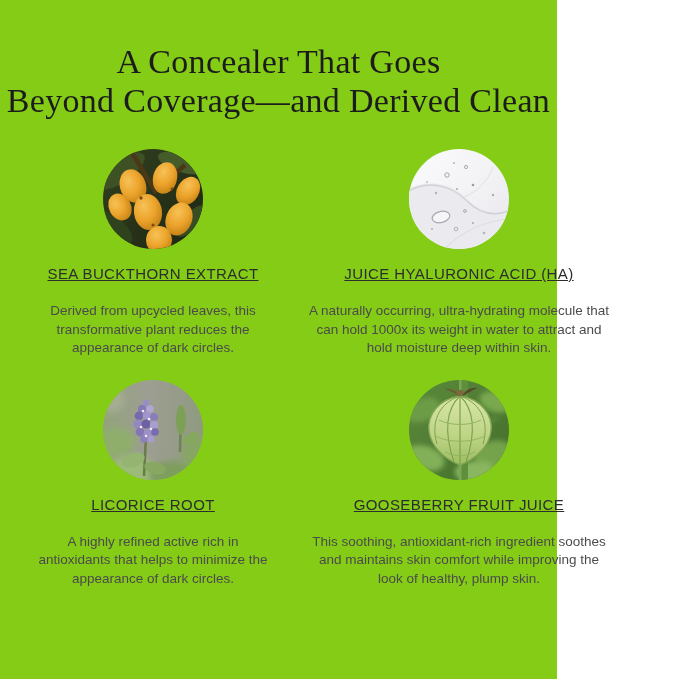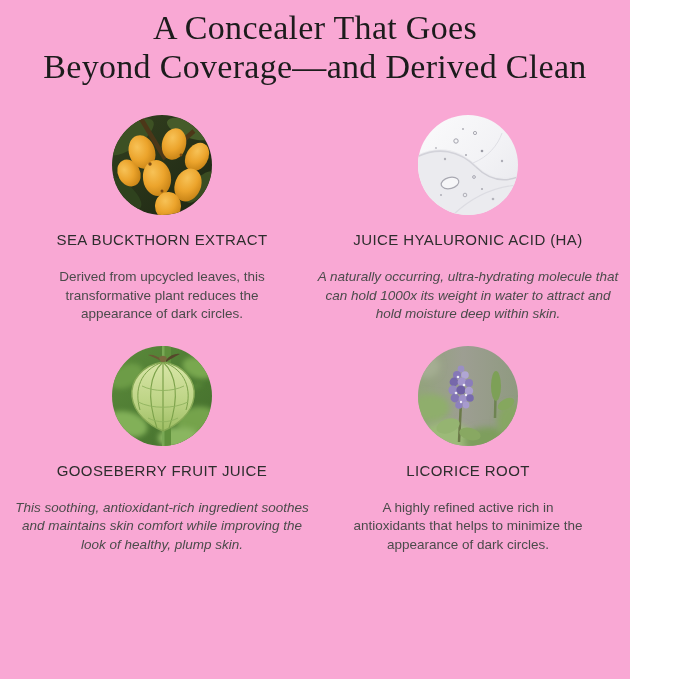--- a/index.html
+++ b/index.html
@@ -8,25 +8,25 @@
     background: #ffffff;
   }
   body {
     width: 679px;
     height: 679px;
     overflow: hidden;
     font-family: "Liberation Sans", sans-serif;
     -webkit-font-smoothing: antialiased;
   }
   .page {
-    width: 630px;
+    width: 557px;
     height: 679px;
-    padding-top: 8px;
+    padding-top: 42px;
     box-sizing: border-box;
-    background: #f9a8d4;
+    background: #84cc16;
   }
   .title {
     font-family: "Liberation Serif", serif;
     font-weight: 400;
     font-size: 34px;
     line-height: 1.16;
     letter-spacing: 0.3px;
     color: #1c1c1c;
     text-align: center;
     margin: 0;
@@ -56,29 +56,30 @@
     overflow: hidden;
     display: block;
   }
   .circle svg { display: block; width: 100px; height: 100px; }
   .ing-name {
     margin: 16px 0 0;
     font-size: 15px;
     font-weight: 400;
     letter-spacing: 0.4px;
     color: #2d2d2d;
+    text-decoration: underline;
   }
   .ing-desc {
     margin: 20px auto 0;
     font-size: 13.5px;
     line-height: 1.38;
     color: #4b4b4b;
   }
   .desc-narrow { max-width: 244px; }
-  .desc-wide   { max-width: 304px; font-style: italic; }
+  .desc-wide   { max-width: 304px; }
 </style>
 </head>
 <body>
 
 <div class="page">
 
   <h1 class="title">
     <span>A Concealer That Goes</span><br>
     <span>Beyond Coverage—and Derived Clean</span>
   </h1>
@@ -150,65 +151,20 @@
           <circle cx="47" cy="80" r="1.8" fill="none" stroke="#a8a8b1" stroke-width="0.9"></circle>
           <circle cx="64" cy="74" r="1" fill="#a8a8b1"></circle>
           <circle cx="75" cy="84" r="1.3" fill="#b3b3bb"></circle>
           <circle cx="23" cy="80" r="1.1" fill="#b3b3bb"></circle>
           <circle cx="84" cy="46" r="1.2" fill="#adadb6"></circle>
           <circle cx="18" cy="33" r="0.9" fill="#b6b6be"></circle>
         </svg>
       </span>
       <h3 class="ing-name">JUICE HYALURONIC ACID (HA)</h3>
       <p class="ing-desc desc-wide">A naturally occurring, ultra-hydrating molecule that can hold 1000x its weight in water to attract and hold moisture deep within skin.</p>
-    </div>
-
-    <div class="cell">
-      <span class="circle">
-        <svg viewBox="0 0 100 100" xmlns="http://www.w3.org/2000/svg">
-          <defs>
-            <linearGradient id="gbBg" x1="0" y1="0" x2="1" y2="1">
-              <stop offset="0%" stop-color="#5b8a3b"></stop>
-              <stop offset="100%" stop-color="#436e2c"></stop>
-            </linearGradient>
-            <linearGradient id="gbHusk" x1="0" y1="0" x2="0" y2="1">
-              <stop offset="0%" stop-color="#d9e6a8"></stop>
-              <stop offset="60%" stop-color="#bcd384"></stop>
-              <stop offset="100%" stop-color="#9dbd63"></stop>
-            </linearGradient>
-            <filter id="soft2" x="-30%" y="-30%" width="160%" height="160%">
-              <feGaussianBlur stdDeviation="2.5"></feGaussianBlur>
-            </filter>
-          </defs>
-          <rect width="100" height="100" fill="url(#gbBg)"></rect>
-          <ellipse cx="14" cy="30" rx="18" ry="11" fill="#6d9c46" filter="url(#soft2)" transform="rotate(-25 14 30)"></ellipse>
-          <ellipse cx="86" cy="22" rx="16" ry="10" fill="#79a850" filter="url(#soft2)" transform="rotate(20 86 22)"></ellipse>
-          <ellipse cx="16" cy="78" rx="20" ry="12" fill="#82b058" filter="url(#soft2)" transform="rotate(18 16 78)"></ellipse>
-          <ellipse cx="84" cy="74" rx="20" ry="13" fill="#74a34c" filter="url(#soft2)" transform="rotate(-15 84 74)"></ellipse>
-          <ellipse cx="68" cy="92" rx="22" ry="11" fill="#8ab660" filter="url(#soft2)"></ellipse>
-          <path d="M90 38 C 78 40, 70 48, 68 58" stroke="#5a8a39" stroke-width="4" fill="none" filter="url(#soft2)"></path>
-          <rect x="50" y="0" width="9" height="100" fill="#5f8f3c"></rect>
-          <rect x="50" y="0" width="2.5" height="100" fill="#79a855"></rect>
-          <path d="M50 14 C 46 10, 40 8, 36 9 C 42 11, 47 14, 50 16 Z" fill="#6b5a34"></path>
-          <path d="M54 14 C 58 9, 64 7, 68 8 C 62 11, 57 14, 54 16 Z" fill="#55472a"></path>
-          <path d="M51 16 C 30 19, 18 35, 20 51 C 22 67, 36 79, 51 85 C 66 79, 80 67, 82 51 C 84 35, 72 19, 51 16 Z" fill="url(#gbHusk)"></path>
-          <path d="M51 16 C 30 19, 18 35, 20 51 C 22 67, 36 79, 51 85 C 66 79, 80 67, 82 51 C 84 35, 72 19, 51 16 Z" fill="none" stroke="#85a854" stroke-width="1.4"></path>
-          <path d="M51 16 L51 85" stroke="#7ca24b" stroke-width="1.2" fill="none"></path>
-          <path d="M51 16 C 38 28, 34 50, 45 82" stroke="#7ca24b" stroke-width="1.1" fill="none"></path>
-          <path d="M51 16 C 64 28, 68 50, 57 82" stroke="#7ca24b" stroke-width="1.1" fill="none"></path>
-          <path d="M51 16 C 28 24, 22 44, 28 64" stroke="#7ca24b" stroke-width="1" fill="none"></path>
-          <path d="M51 16 C 74 24, 80 44, 74 64" stroke="#7ca24b" stroke-width="1" fill="none"></path>
-          <path d="M30 40 C 42 46, 60 46, 72 40" stroke="#8fb25e" stroke-width="0.9" fill="none"></path>
-          <path d="M26 56 C 40 63, 62 63, 76 56" stroke="#8fb25e" stroke-width="0.9" fill="none"></path>
-          <path d="M36 72 C 46 77, 56 77, 66 72" stroke="#8fb25e" stroke-width="0.9" fill="none"></path>
-          <path d="M47 12 C 49 9, 53 9, 55 12 L 53 16 L 49 16 Z" fill="#7a6a3e"></path>
-        </svg>
-      </span>
-      <h3 class="ing-name">GOOSEBERRY FRUIT JUICE</h3>
-      <p class="ing-desc desc-wide">This soothing, antioxidant-rich ingredient soothes and maintains skin comfort while improving the look of healthy, plump skin.</p>
     </div>
 
     <div class="cell">
       <span class="circle">
         <svg viewBox="0 0 100 100" xmlns="http://www.w3.org/2000/svg">
           <defs>
             <linearGradient id="licBg" x1="0" y1="0" x2="1" y2="0">
               <stop offset="0%" stop-color="#93a37c"></stop>
               <stop offset="45%" stop-color="#9d9e92"></stop>
               <stop offset="100%" stop-color="#8f9a80"></stop>
@@ -249,14 +205,59 @@
             <circle cx="38" cy="47" r="1.3" fill="#f0eef8"></circle>
             <circle cx="48" cy="49" r="1.2" fill="#f0eef8"></circle>
             <circle cx="43" cy="56" r="1.2" fill="#f0eef8"></circle>
           </g>
         </svg>
       </span>
       <h3 class="ing-name">LICORICE ROOT</h3>
       <p class="ing-desc desc-narrow">A highly refined active rich in antioxidants that helps to minimize the appearance of dark circles.</p>
     </div>
 
+    <div class="cell">
+      <span class="circle">
+        <svg viewBox="0 0 100 100" xmlns="http://www.w3.org/2000/svg">
+          <defs>
+            <linearGradient id="gbBg" x1="0" y1="0" x2="1" y2="1">
+              <stop offset="0%" stop-color="#5b8a3b"></stop>
+              <stop offset="100%" stop-color="#436e2c"></stop>
+            </linearGradient>
+            <linearGradient id="gbHusk" x1="0" y1="0" x2="0" y2="1">
+              <stop offset="0%" stop-color="#d9e6a8"></stop>
+              <stop offset="60%" stop-color="#bcd384"></stop>
+              <stop offset="100%" stop-color="#9dbd63"></stop>
+            </linearGradient>
+            <filter id="soft2" x="-30%" y="-30%" width="160%" height="160%">
+              <feGaussianBlur stdDeviation="2.5"></feGaussianBlur>
+            </filter>
+          </defs>
+          <rect width="100" height="100" fill="url(#gbBg)"></rect>
+          <ellipse cx="14" cy="30" rx="18" ry="11" fill="#6d9c46" filter="url(#soft2)" transform="rotate(-25 14 30)"></ellipse>
+          <ellipse cx="86" cy="22" rx="16" ry="10" fill="#79a850" filter="url(#soft2)" transform="rotate(20 86 22)"></ellipse>
+          <ellipse cx="16" cy="78" rx="20" ry="12" fill="#82b058" filter="url(#soft2)" transform="rotate(18 16 78)"></ellipse>
+          <ellipse cx="84" cy="74" rx="20" ry="13" fill="#74a34c" filter="url(#soft2)" transform="rotate(-15 84 74)"></ellipse>
+          <ellipse cx="68" cy="92" rx="22" ry="11" fill="#8ab660" filter="url(#soft2)"></ellipse>
+          <path d="M90 38 C 78 40, 70 48, 68 58" stroke="#5a8a39" stroke-width="4" fill="none" filter="url(#soft2)"></path>
+          <rect x="50" y="0" width="9" height="100" fill="#5f8f3c"></rect>
+          <rect x="50" y="0" width="2.5" height="100" fill="#79a855"></rect>
+          <path d="M50 14 C 46 10, 40 8, 36 9 C 42 11, 47 14, 50 16 Z" fill="#6b5a34"></path>
+          <path d="M54 14 C 58 9, 64 7, 68 8 C 62 11, 57 14, 54 16 Z" fill="#55472a"></path>
+          <path d="M51 16 C 30 19, 18 35, 20 51 C 22 67, 36 79, 51 85 C 66 79, 80 67, 82 51 C 84 35, 72 19, 51 16 Z" fill="url(#gbHusk)"></path>
+          <path d="M51 16 C 30 19, 18 35, 20 51 C 22 67, 36 79, 51 85 C 66 79, 80 67, 82 51 C 84 35, 72 19, 51 16 Z" fill="none" stroke="#85a854" stroke-width="1.4"></path>
+          <path d="M51 16 L51 85" stroke="#7ca24b" stroke-width="1.2" fill="none"></path>
+          <path d="M51 16 C 38 28, 34 50, 45 82" stroke="#7ca24b" stroke-width="1.1" fill="none"></path>
+          <path d="M51 16 C 64 28, 68 50, 57 82" stroke="#7ca24b" stroke-width="1.1" fill="none"></path>
+          <path d="M51 16 C 28 24, 22 44, 28 64" stroke="#7ca24b" stroke-width="1" fill="none"></path>
+          <path d="M51 16 C 74 24, 80 44, 74 64" stroke="#7ca24b" stroke-width="1" fill="none"></path>
+          <path d="M30 40 C 42 46, 60 46, 72 40" stroke="#8fb25e" stroke-width="0.9" fill="none"></path>
+          <path d="M26 56 C 40 63, 62 63, 76 56" stroke="#8fb25e" stroke-width="0.9" fill="none"></path>
+          <path d="M36 72 C 46 77, 56 77, 66 72" stroke="#8fb25e" stroke-width="0.9" fill="none"></path>
+          <path d="M47 12 C 49 9, 53 9, 55 12 L 53 16 L 49 16 Z" fill="#7a6a3e"></path>
+        </svg>
+      </span>
+      <h3 class="ing-name">GOOSEBERRY FRUIT JUICE</h3>
+      <p class="ing-desc desc-wide">This soothing, antioxidant-rich ingredient soothes and maintains skin comfort while improving the look of healthy, plump skin.</p>
+    </div>
+
   </div>
 </div>
 
 </body></html>

